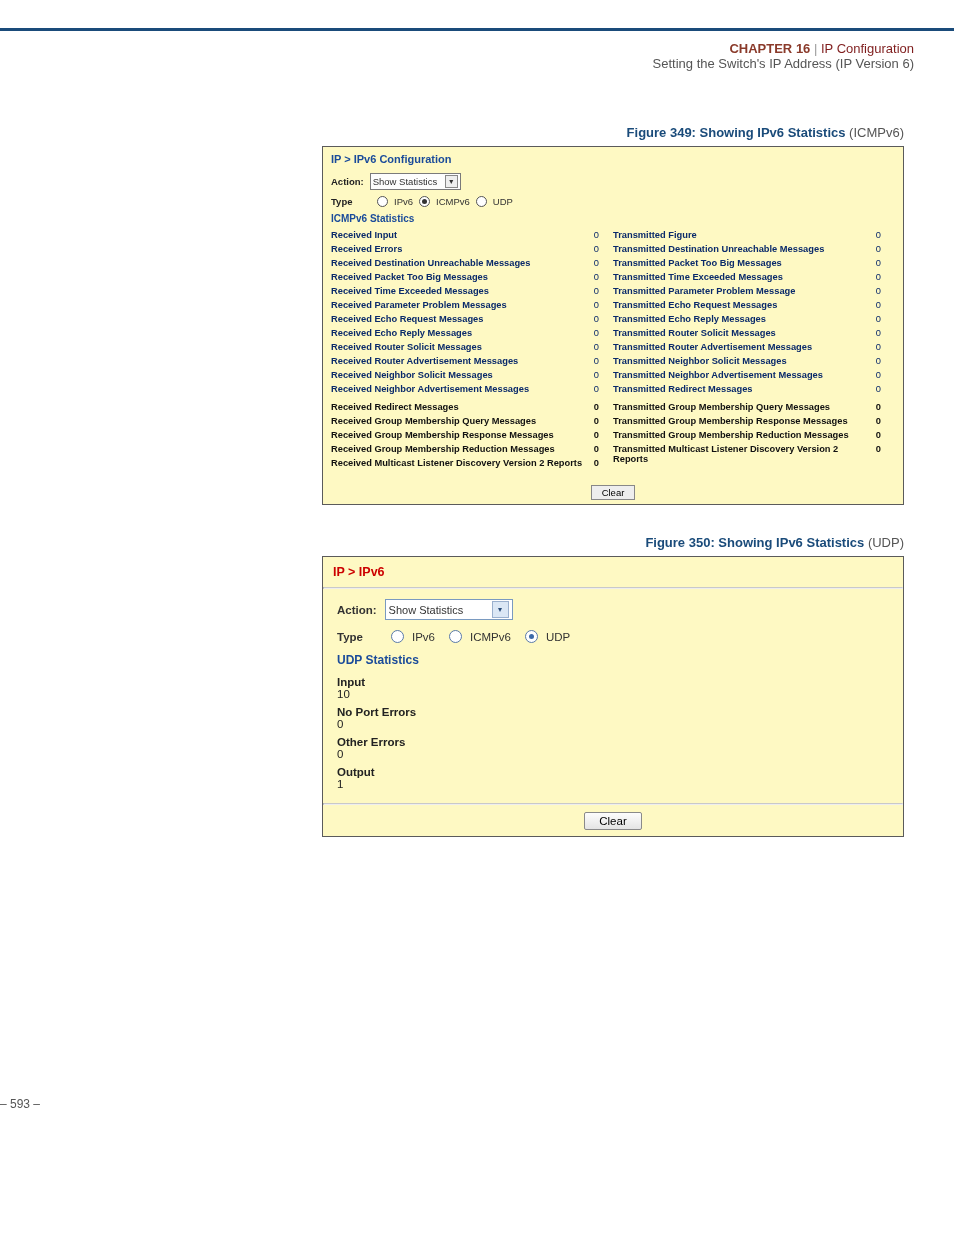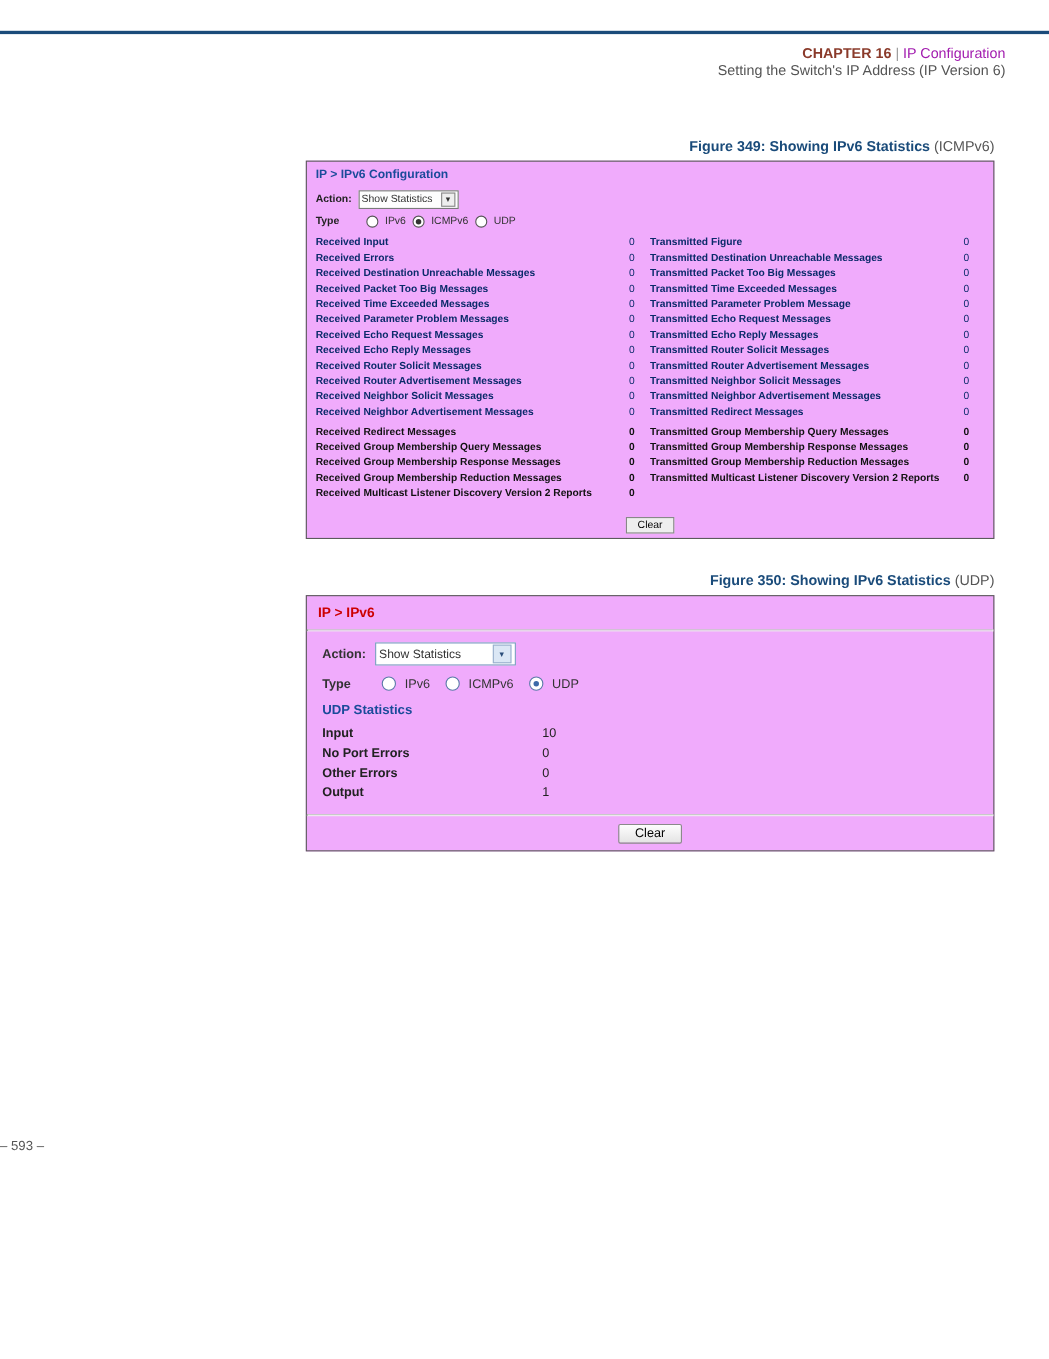--- a/index.html
+++ b/index.html
@@ -15,32 +15,33 @@
     border-bottom: 3px solid #1a4b7a;
     background: #fff;
   }
   .header-right {
     text-align: right;
     padding: 10px 40px 4px 0;
     font-size: 13px;
   }
   .chap { color: #8a3a2a; font-weight: bold; }
   .sep { color: #999; }
-  .sub { color: #a21caf; }
+  .sub { color: #7f1d1d; }
   .subline { color: #555; font-size: 13px; }
   .content {
     padding: 30px 50px 0 278px;
   }
   .fig-caption { font-size: 13px; margin: 20px 0 6px 0; text-align: right; }
   .fig-caption .fb { color: #1a4b7a; font-weight: bold; }
   .fig-suffix { color: #555; font-weight: normal; }
   .panel {
     border: 1px solid #5b5b5b;
-    background: #f0abfc;
+    background: #fef9c3;
     margin-bottom: 12px;
+    margin-left: 44px;
   }
   
   .pA-head {
     color: #1a4b9a; font-weight: bold; font-size: 11px;
     padding: 6px 8px 4px 8px;
   }
   .pA-body { padding: 4px 8px 8px 8px; font-size: 9.5px; }
   .pA-row { display:flex; align-items:center; gap:6px; margin-bottom:6px; }
   .pA-label { font-weight:bold; color:#222; }
   .pA-select {
@@ -86,21 +87,21 @@
   }
   .radioB {
     display:inline-block; width:11px; height:11px; border:1px solid #5a7aa8; border-radius:50%;
     position:relative; background:#fff;
   }
   .radioB.sel::after{
     content:""; position:absolute; width:5px; height:5px; background:#3c6aa8; border-radius:50%;
     top:3px; left:3px;
   }
   .pB-section { color:#1a4b9a; font-weight:bold; font-size:12px; margin:4px 0 6px 0; }
-  .pB-stat { display:flex; padding:3px 0; }
+  .pB-stat { display:flex; padding:3px 0;flex-direction:column; }
   .pB-stat .k { width:200px; font-weight:bold; color:#222; font-size:11.5px; }
   .pB-stat .v { color:#222; font-size:11.5px; }
   .pB-foot { text-align:center; padding:6px; }
   .btnB {
     border:1px solid #8a8a8a; background:linear-gradient(#fdfdfd,#e4e4e4);
     padding:2px 14px; font-size:11.5px; border-radius:2px;
   }
   .pagefoot { color:#555; font-size:12px; margin-top:260px; padding-bottom:20px; }
 </style>
 </head>
@@ -133,20 +134,21 @@
       </div>
       <div class="pA-row">
         <span class="pA-label" style="width:40px">Type</span>
         <span class="radio-dot"></span>
         <span>IPv6</span>
         <span class="radio-dot sel"></span>
         <span>ICMPv6</span>
         <span class="radio-dot"></span>
         <span>UDP</span>
       </div>
+      <div class="pA-section">ICMPv6 Statistics</div>
 
       <div class="grid2">
         <div class="colL" id="pa-left-top">
             <div class="statline">
               <span class="k">Received Input</span>
               <span class="v">0</span>
             </div>
             <div class="statline">
               <span class="k">Received Errors</span>
               <span class="v">0</span>

